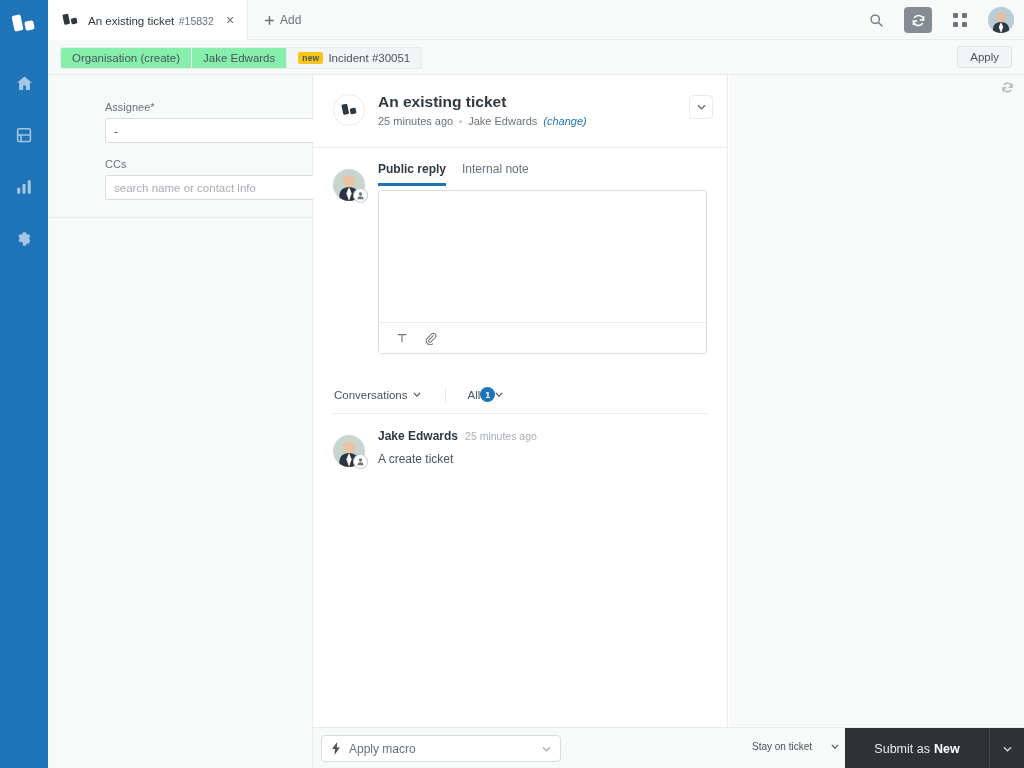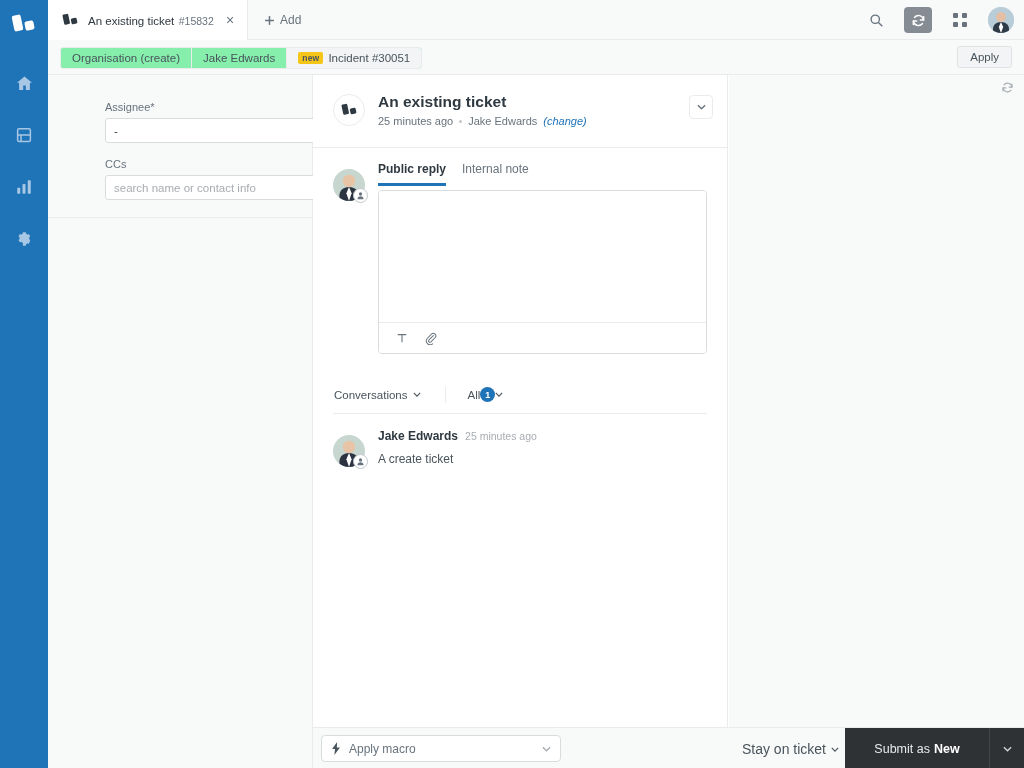--- a/index.html
+++ b/index.html
@@ -221,21 +221,21 @@
   }
   .macro-select {
     position: absolute; left: 8px; top: 7px; width: 240px; height: 27px;
     background: #ffffff; border: 1px solid #d8dcde; border-radius: 4px;
     display: flex; align-items: center; padding: 0 9px; cursor: pointer;
     font-size: 12px; color: #68737d;
   }
   .macro-label { flex: 1; margin-left: 8px; }
   .stay-ticket {
     position: absolute; right: 185px; top: 13px;
-    font-size: 14px; color: #49545c; display: flex; align-items: center; gap: 5px; cursor: pointer;
+    font-size: 10px; color: #49545c; display: flex; align-items: center; gap: 19px; cursor: pointer;
   }
   .submit-group {
     position: absolute; right: 0; top: 0; width: 179px; height: 41px;
     background: #2f3235; display: flex; align-items: stretch; cursor: pointer;
   }
   .submit-main {
     flex: 1; display: flex; align-items: center; justify-content: center;
     color: #e8e9ea; font-size: 12.5px; border-right: 1px solid #45484b;
   }
   .submit-main b { color: #ffffff; margin-left: 4px; }

